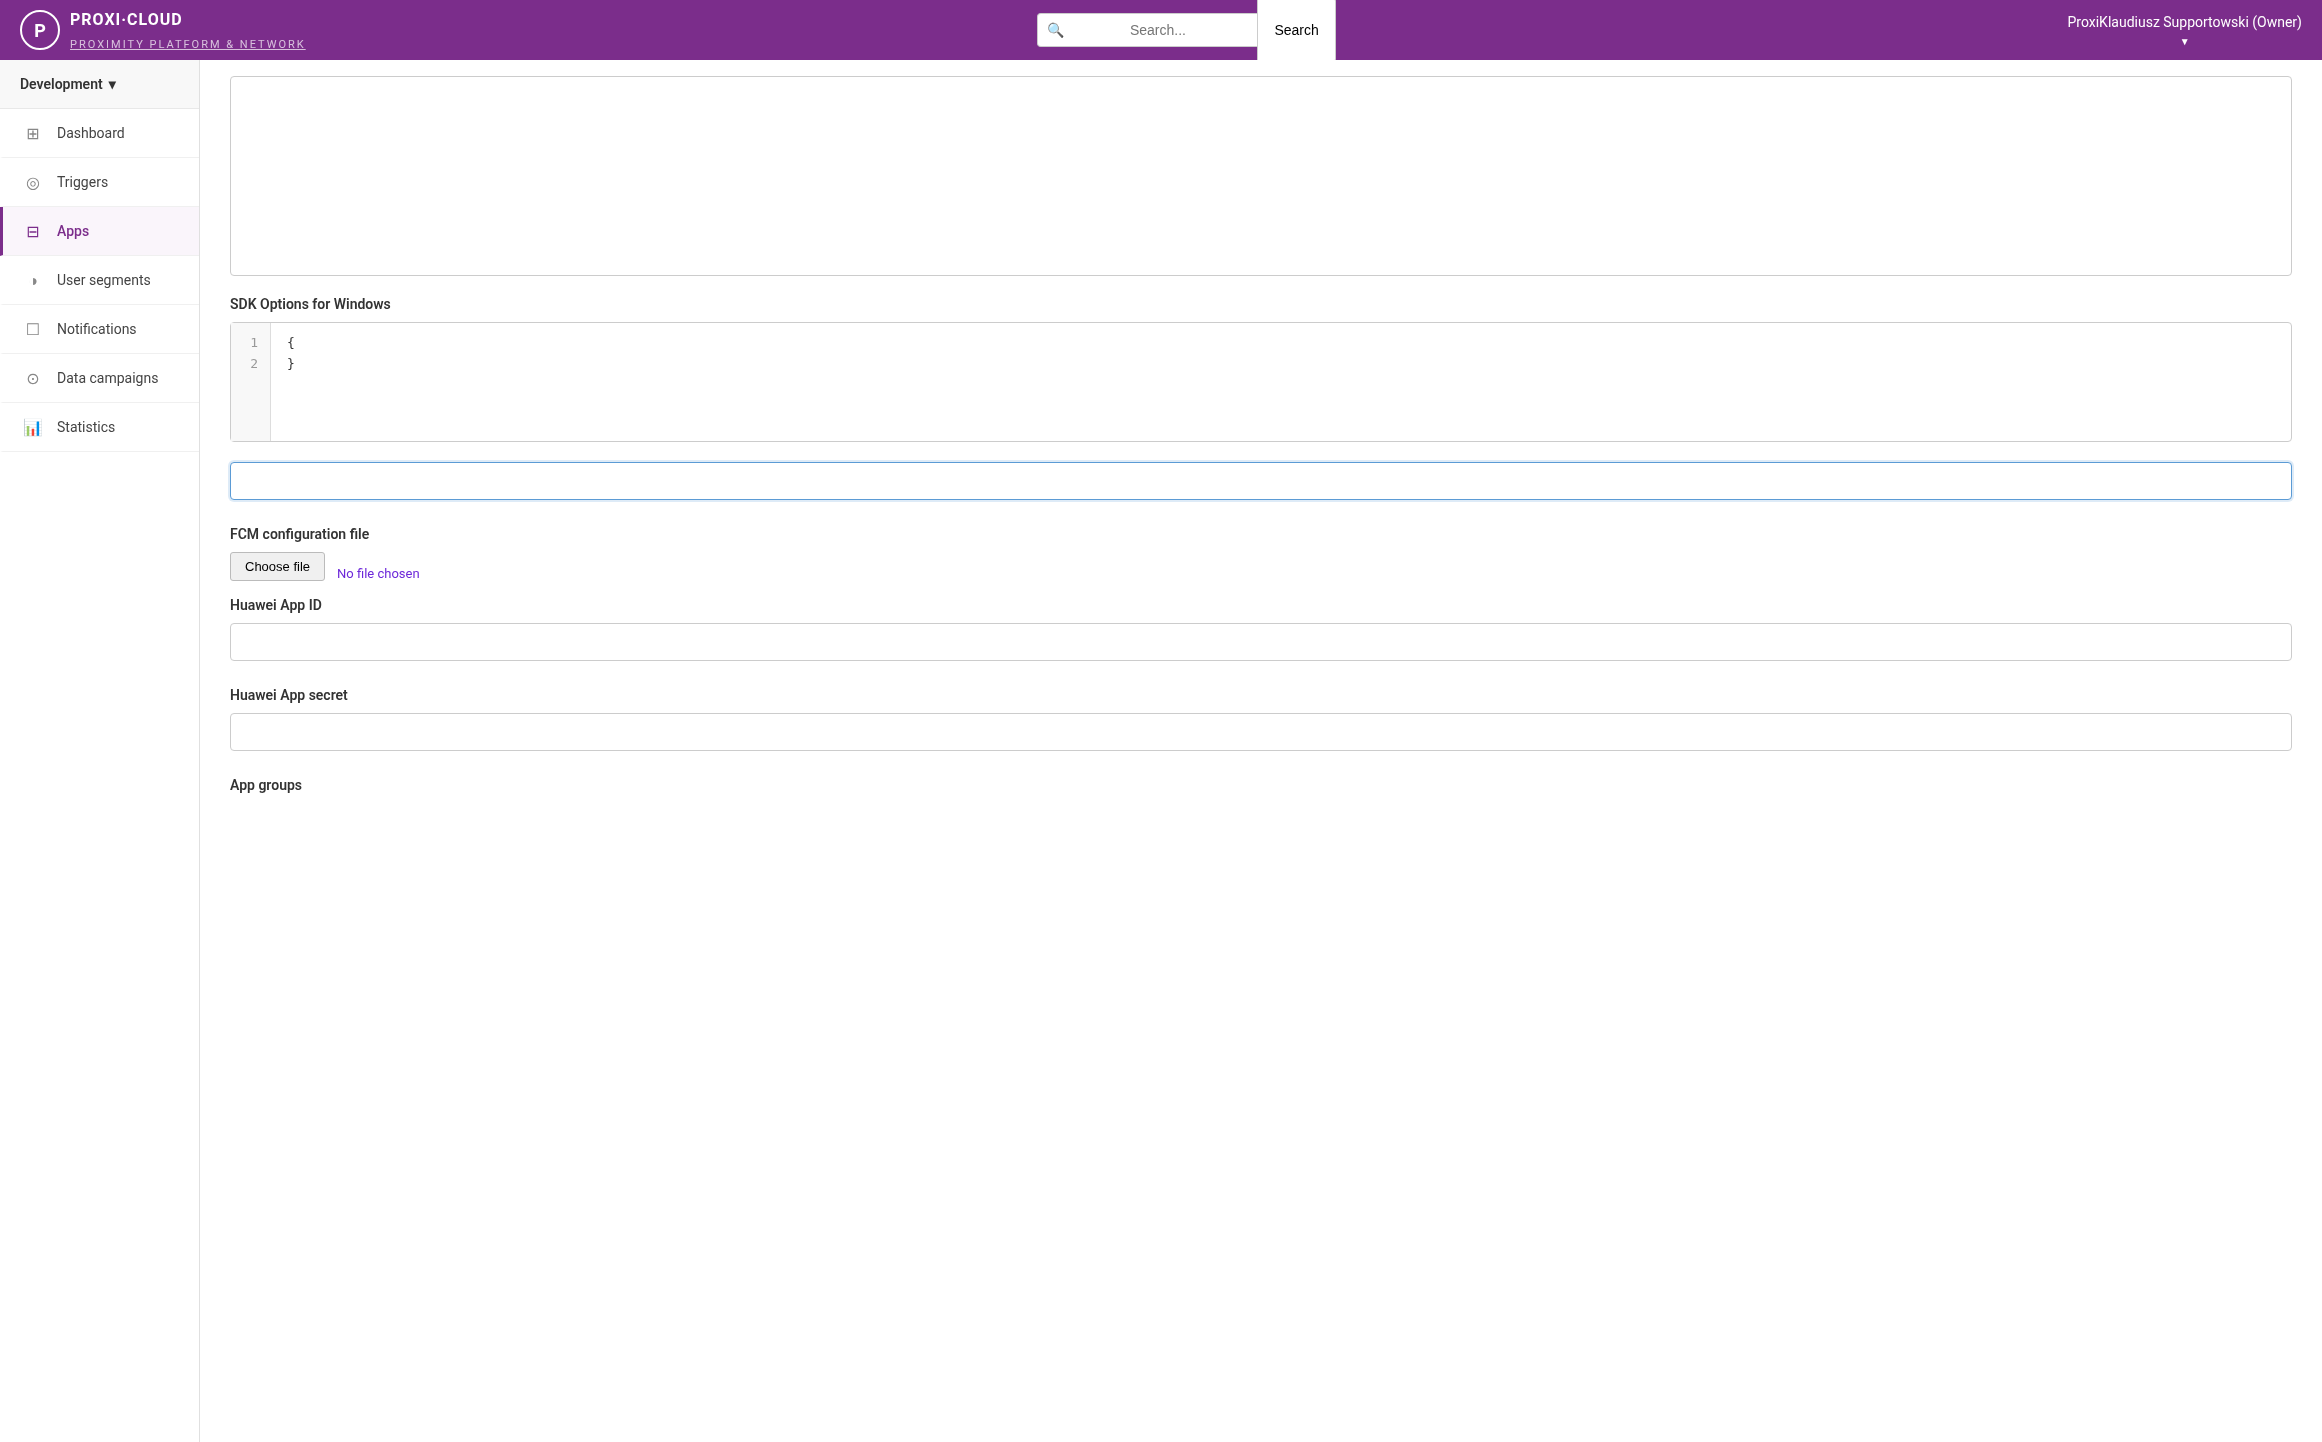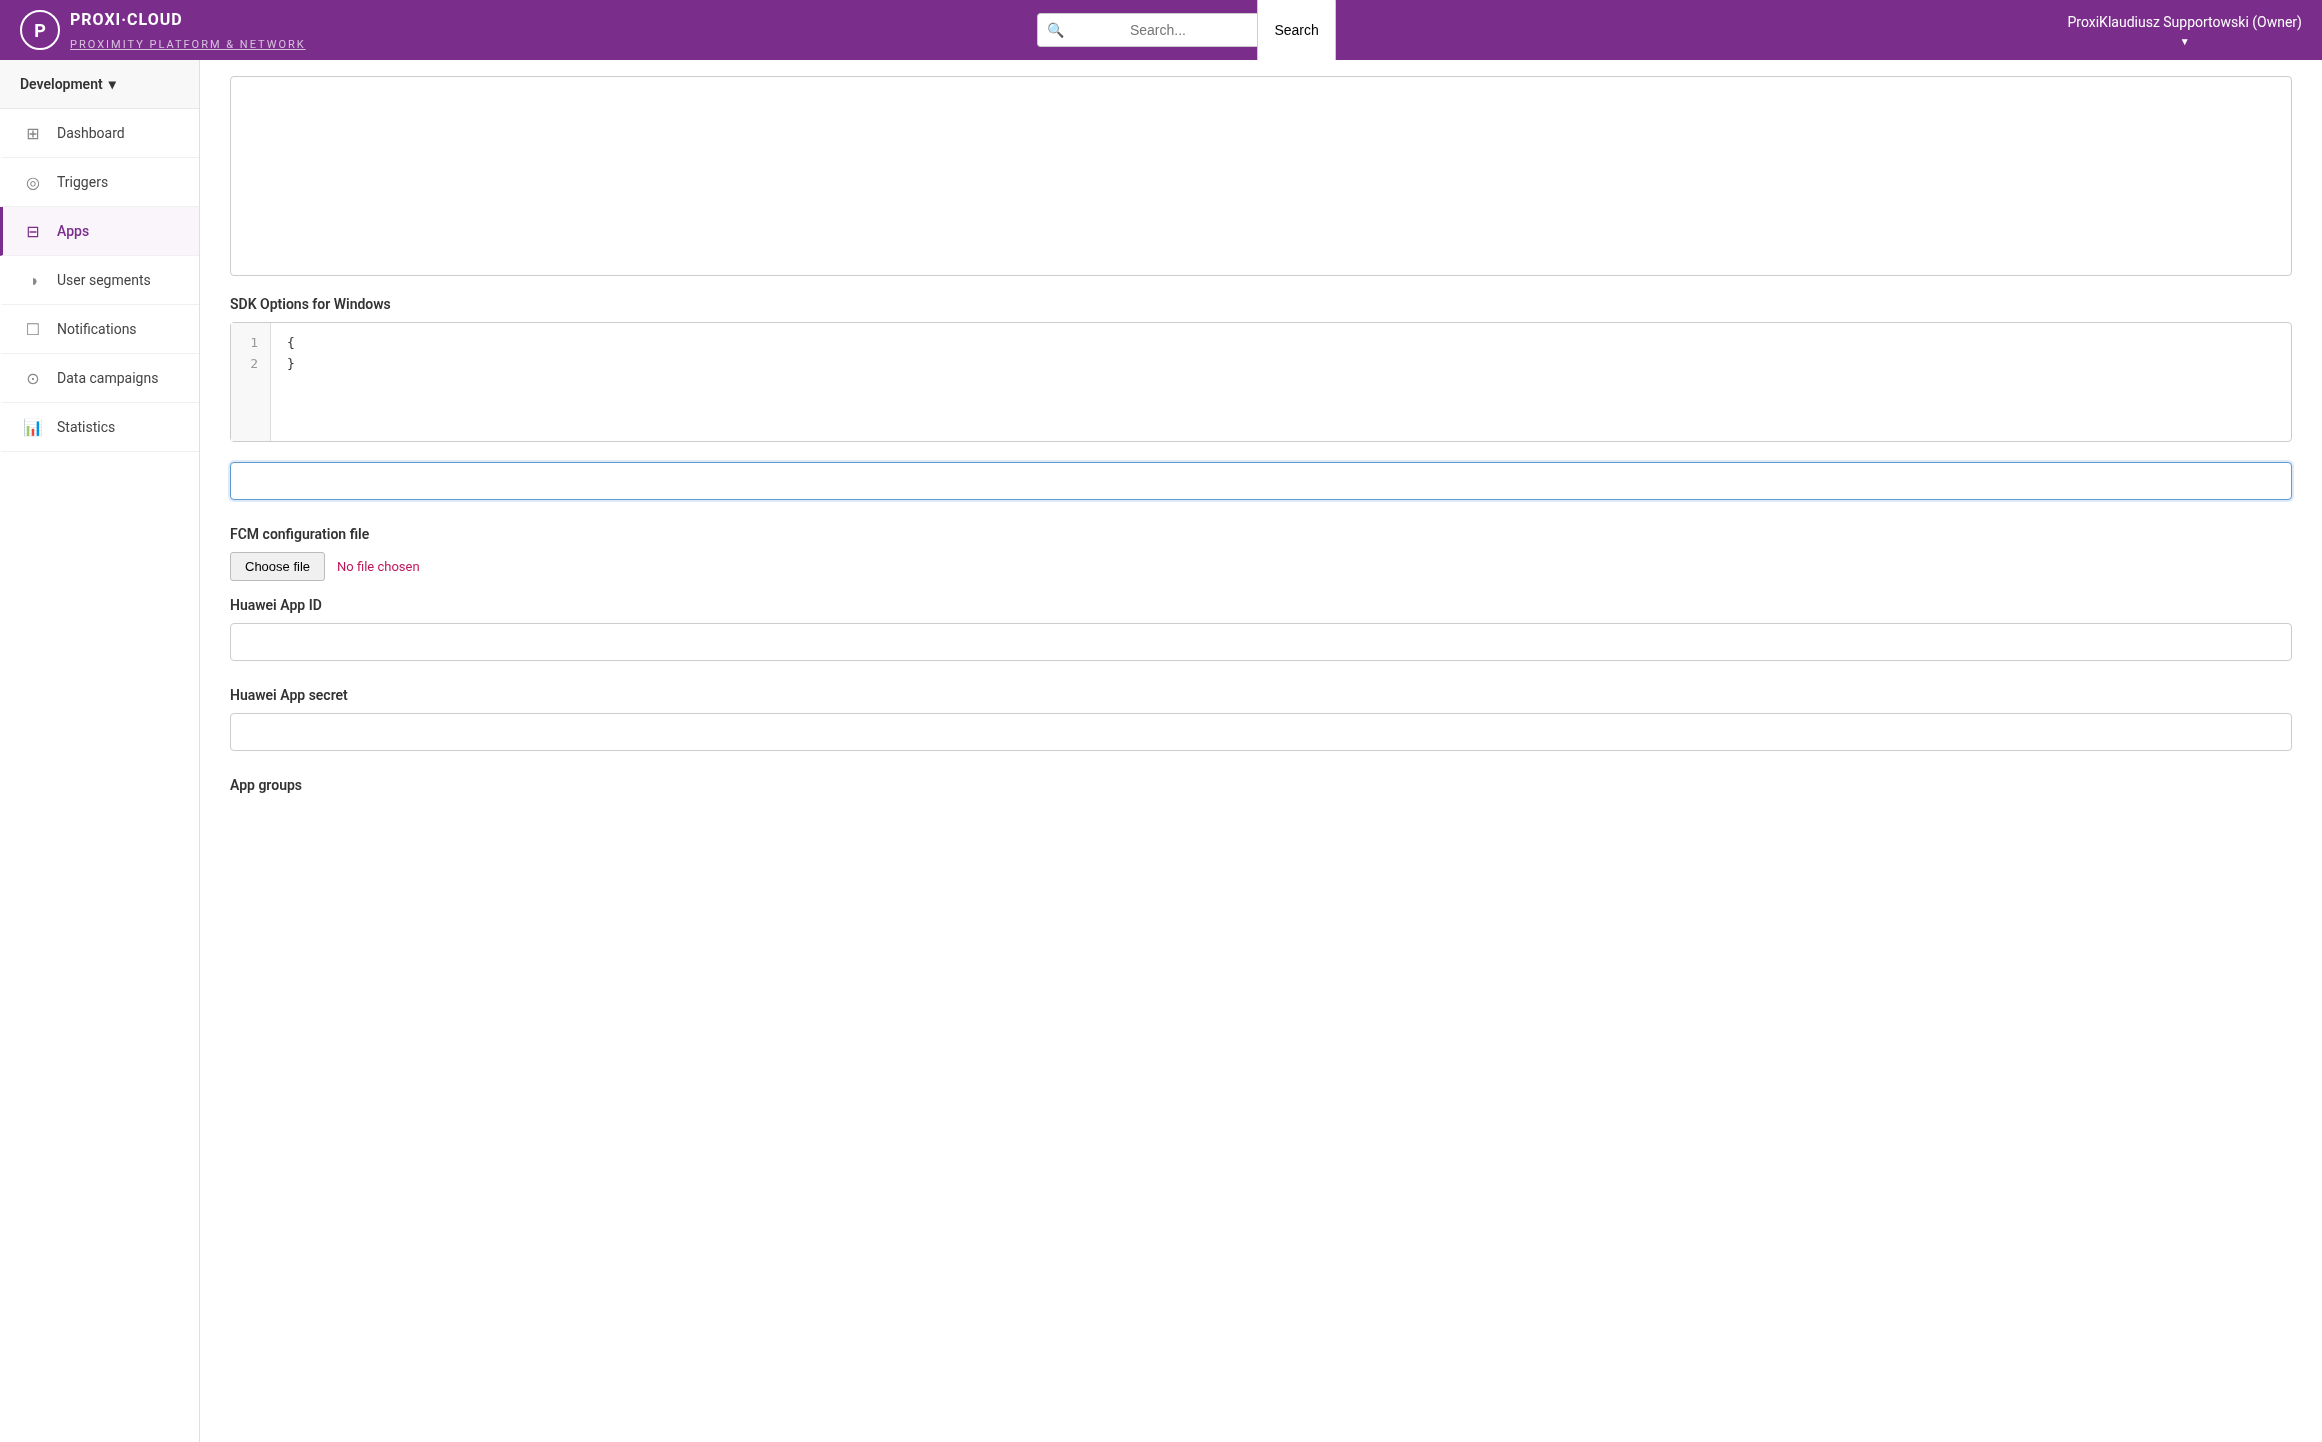--- a/index.html
+++ b/index.html
@@ -210,36 +210,36 @@
       outline: none;
       margin-bottom: 16px;
     }
     .form-input.focused {
       border-color: #5b9bd5;
       box-shadow: 0 0 0 2px rgba(91,155,213,0.2);
     }
 
     .file-row {
       display: flex;
-      align-items: center;
+      align-items: flex-end;
       gap: 12px;
       margin-bottom: 16px;
     }
     .choose-file-btn {
       padding: 6px 14px;
       background: #f0f0f0;
       border: 1px solid #bbb;
       border-radius: 3px;
       font-size: 13px;
       cursor: pointer;
       white-space: nowrap;
     }
     .file-no-chosen {
       font-size: 13px;
-      color: #be185d;
+      color: #6d28d9;
     }
 
     .top-empty-block {
       border: 1px solid #ccc;
       border-radius: 4px;
       min-height: 200px;
       margin-bottom: 20px;
       background: white;
     }
   </style>

